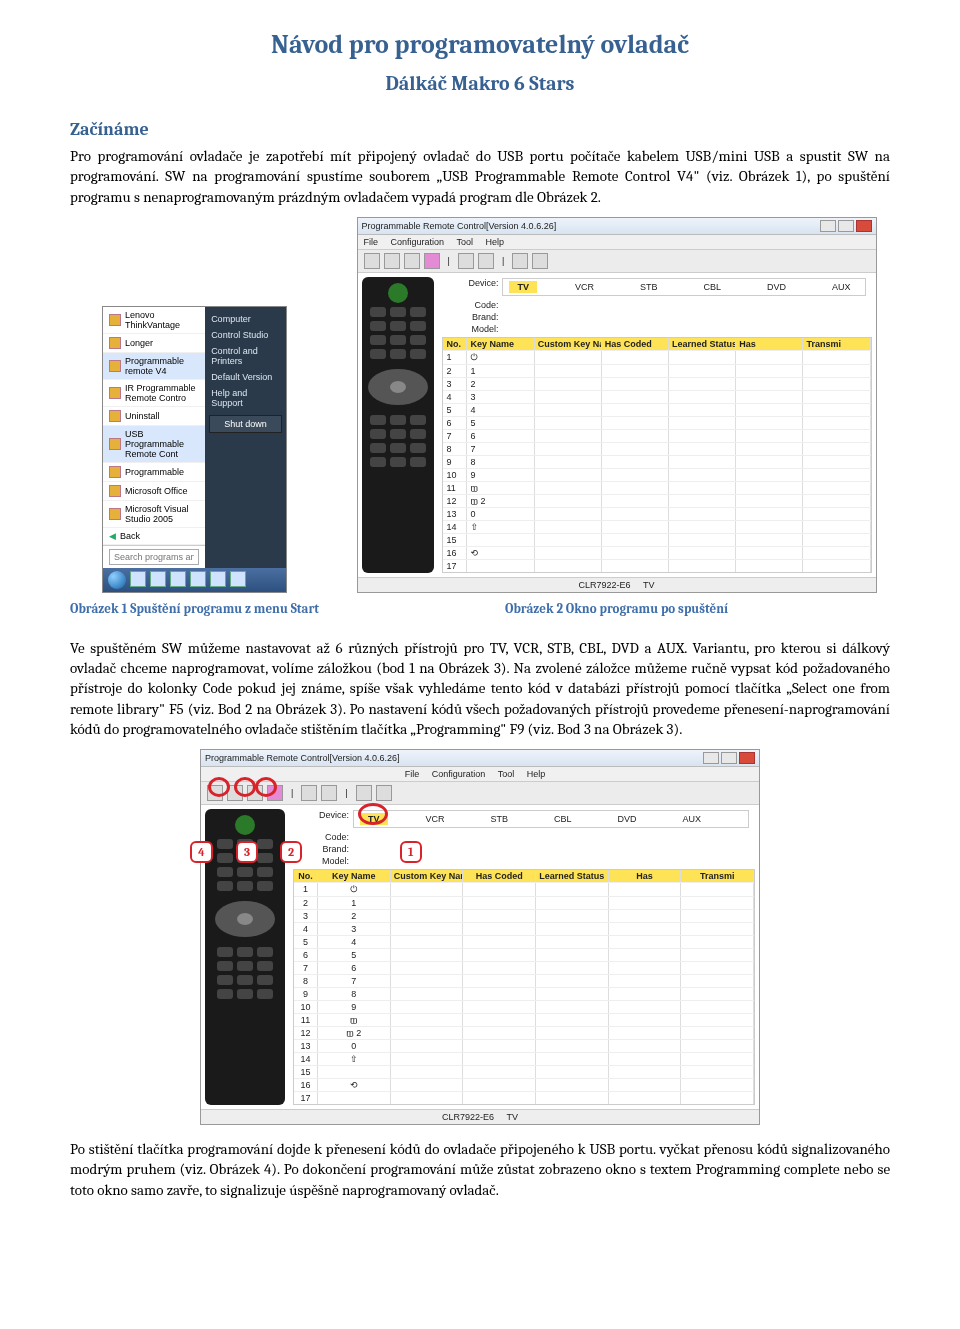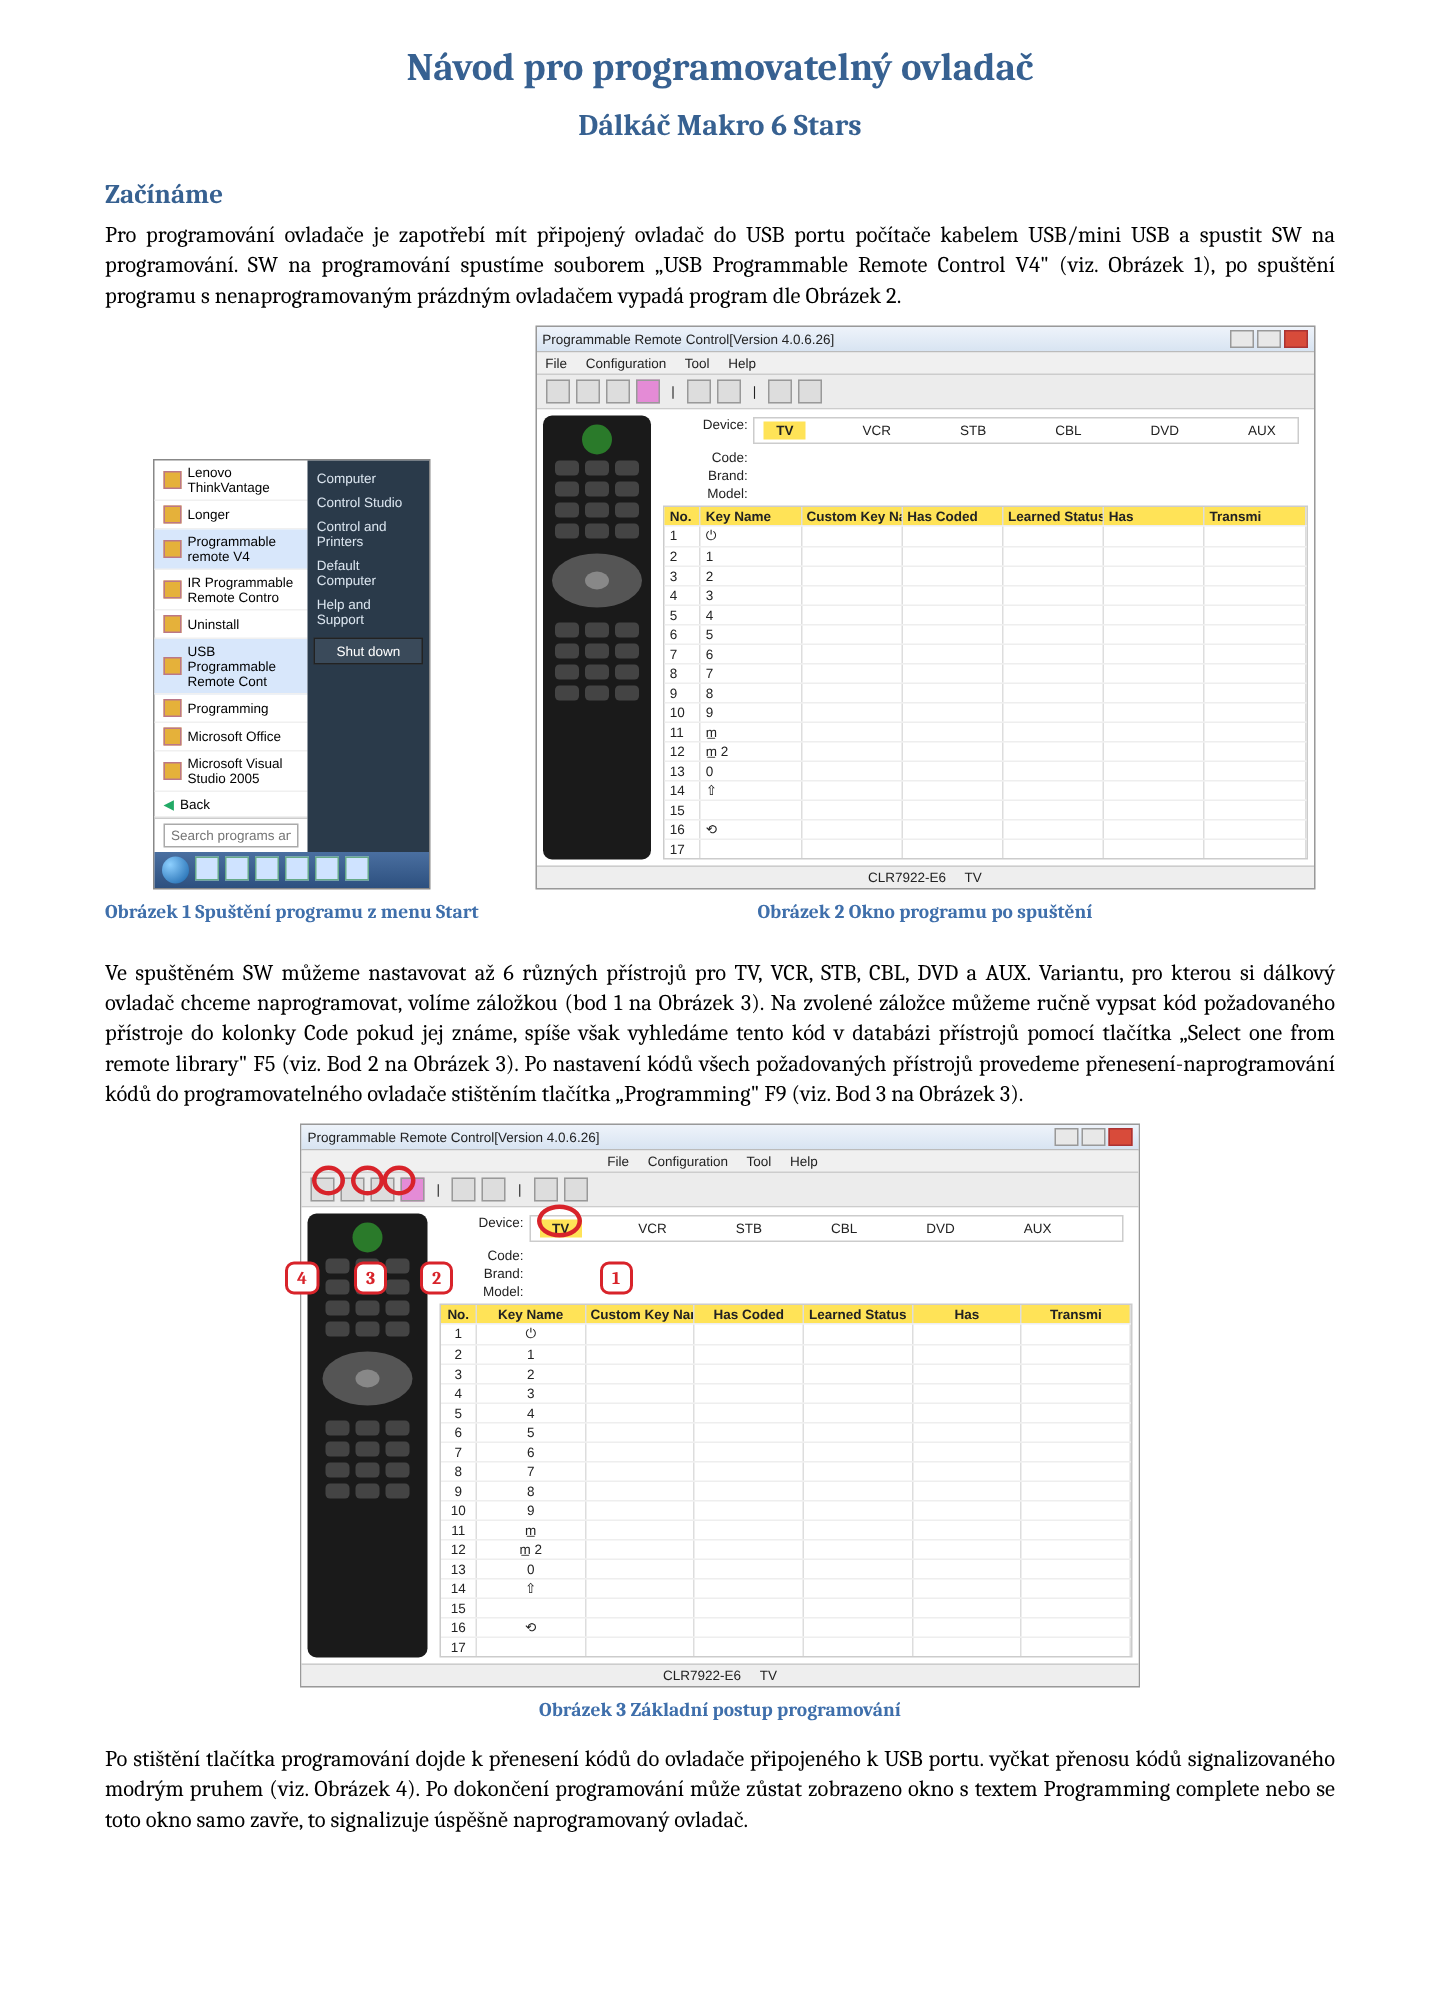--- a/index.html
+++ b/index.html
@@ -160,41 +160,41 @@
           <div class="sm-item">
               <span class="sm-ico"></span>
               <span class="txt">Uninstall</span>
             </div>
           <div class="sm-item hl">
               <span class="sm-ico"></span>
               <span class="txt">USB Programmable Remote Cont</span>
             </div>
           <div class="sm-item">
               <span class="sm-ico"></span>
-              <span class="txt">Programming</span>
+              <span class="txt">Programmable</span>
             </div>
           <div class="sm-item">
               <span class="sm-ico"></span>
               <span class="txt">Microsoft Office</span>
             </div>
           <div class="sm-item">
               <span class="sm-ico"></span>
               <span class="txt">Microsoft Visual Studio 2005</span>
             </div>
           <div class="sm-item">
               <span style="color:#2a6">◀</span>
               <span class="txt">Back</span>
             </div>
           <div class="sm-search"><input placeholder="Search programs and files" style=""></div>
         </div>
         <div class="sm-right">
           <div>Computer</div>
           <div>Control Studio</div>
           <div>Control and Printers</div>
-          <div>Default Computer</div>
+          <div>Default Version</div>
           <div>Help and Support</div>
           <div class="shutdown">Shut down</div>
         </div>
       </div>
       <div class="sm-task">
         <span class="orb"></span>
         <span class="ti"></span>
         <span class="ti"></span>
         <span class="ti"></span>
         <span class="ti"></span>
@@ -751,16 +751,15 @@
     
     <span class="red-ring" style="top:54px;left:158px;width:30px;height:22px;"></span>
     <span class="red-ring" style="top:28px;left:55px;width:22px;height:20px;"></span>
     <span class="red-ring" style="top:28px;left:34px;width:22px;height:20px;"></span>
     <span class="red-ring" style="top:28px;left:8px;width:22px;height:20px;"></span>
     <span class="marker" style="top:92px;left:200px;">1</span>
     <span class="marker" style="top:92px;left:80px;">2</span>
     <span class="marker" style="top:92px;left:36px;">3</span>
     <span class="marker" style="top:92px;left:-10px;">4</span>
   </div>
-  <div class="caption caption-center">Obrázek 3 Základní postup programování</div>
 </div>
 
 <p class="body-text" style="margin-top:14px;">Po stištění tlačítka programování dojde k přenesení kódů do ovladače připojeného k USB portu.  vyčkat přenosu kódů signalizovaného modrým pruhem (viz. Obrázek 4). Po dokončení programování může zůstat zobrazeno okno s textem Programming complete nebo se toto okno samo zavře, to signalizuje úspěšně naprogramovaný ovladač.</p>
 
 </body></html>

